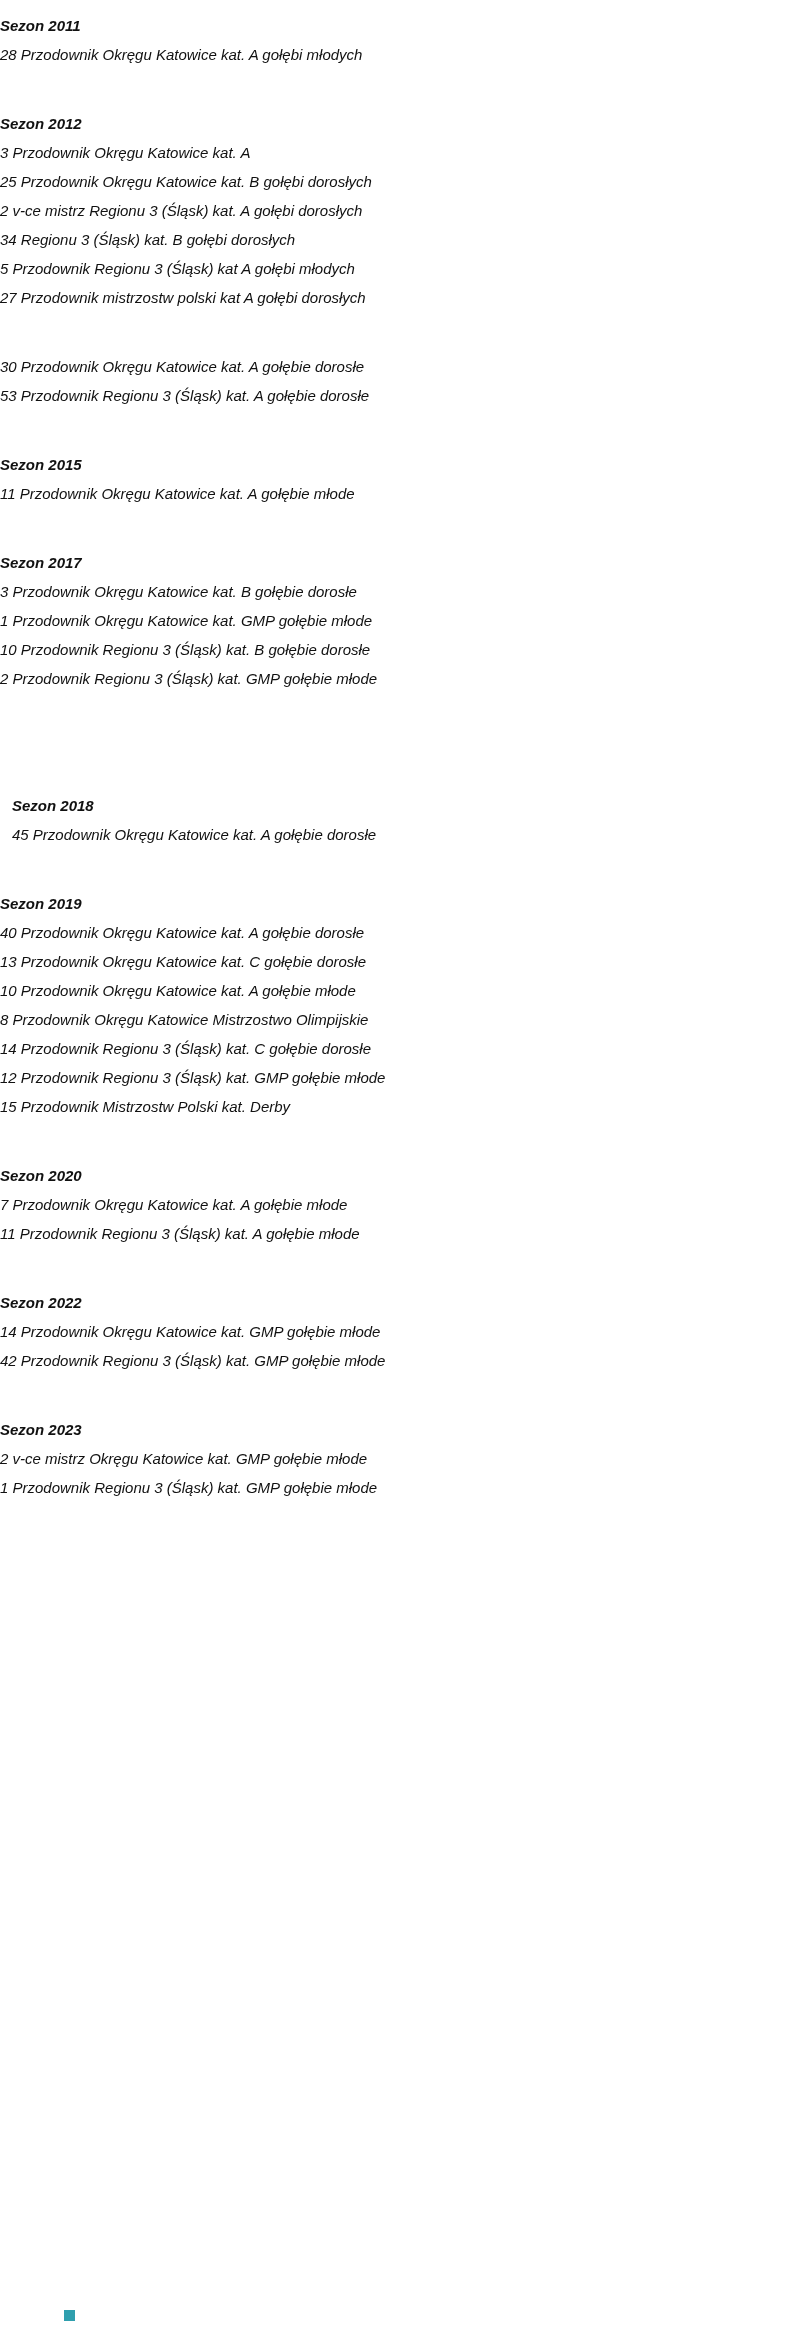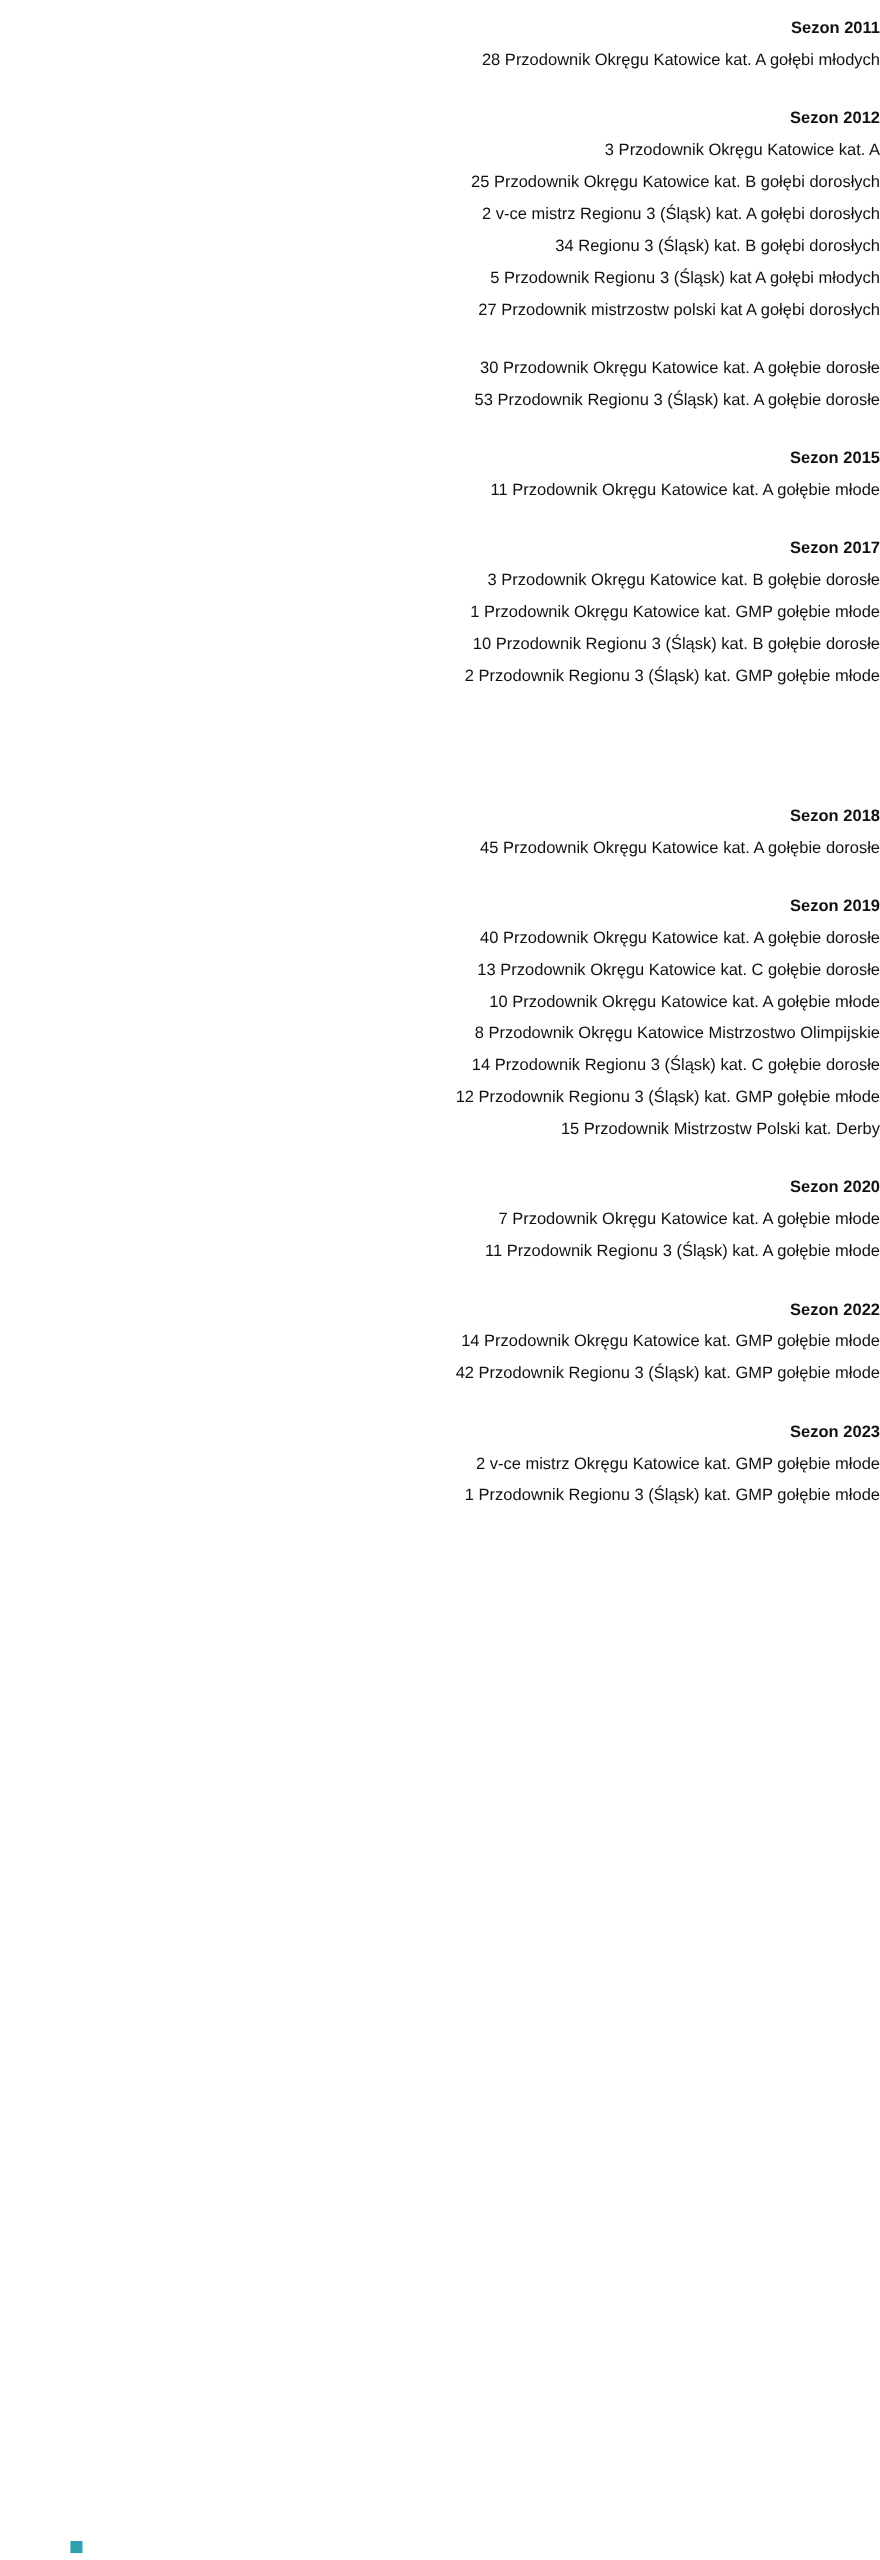--- a/index.html
+++ b/index.html
@@ -12,27 +12,29 @@
     width: 800px;
     min-height: 2327px;
     margin: 0 auto;
     background: #ffffff;
     box-sizing: border-box;
     padding-top: 11px;
     font-family: "Liberation Sans", sans-serif;
     color: #111111;
   }
   .season {
-    text-align: right;
+    text-align: left;
+    font-style: italic;
   }
   .season + .season {
-    margin-top: 24px;
+    margin-top: 40px;
   }
   .season.big-gap {
     margin-top: 98px;
+    padding-left: 12px;
   }
   .season-title {
     margin: 0;
     font-size: 15px;
     font-weight: 700;
     line-height: 29px;
   }
   .line {
     margin: 0;
     font-size: 15px;

